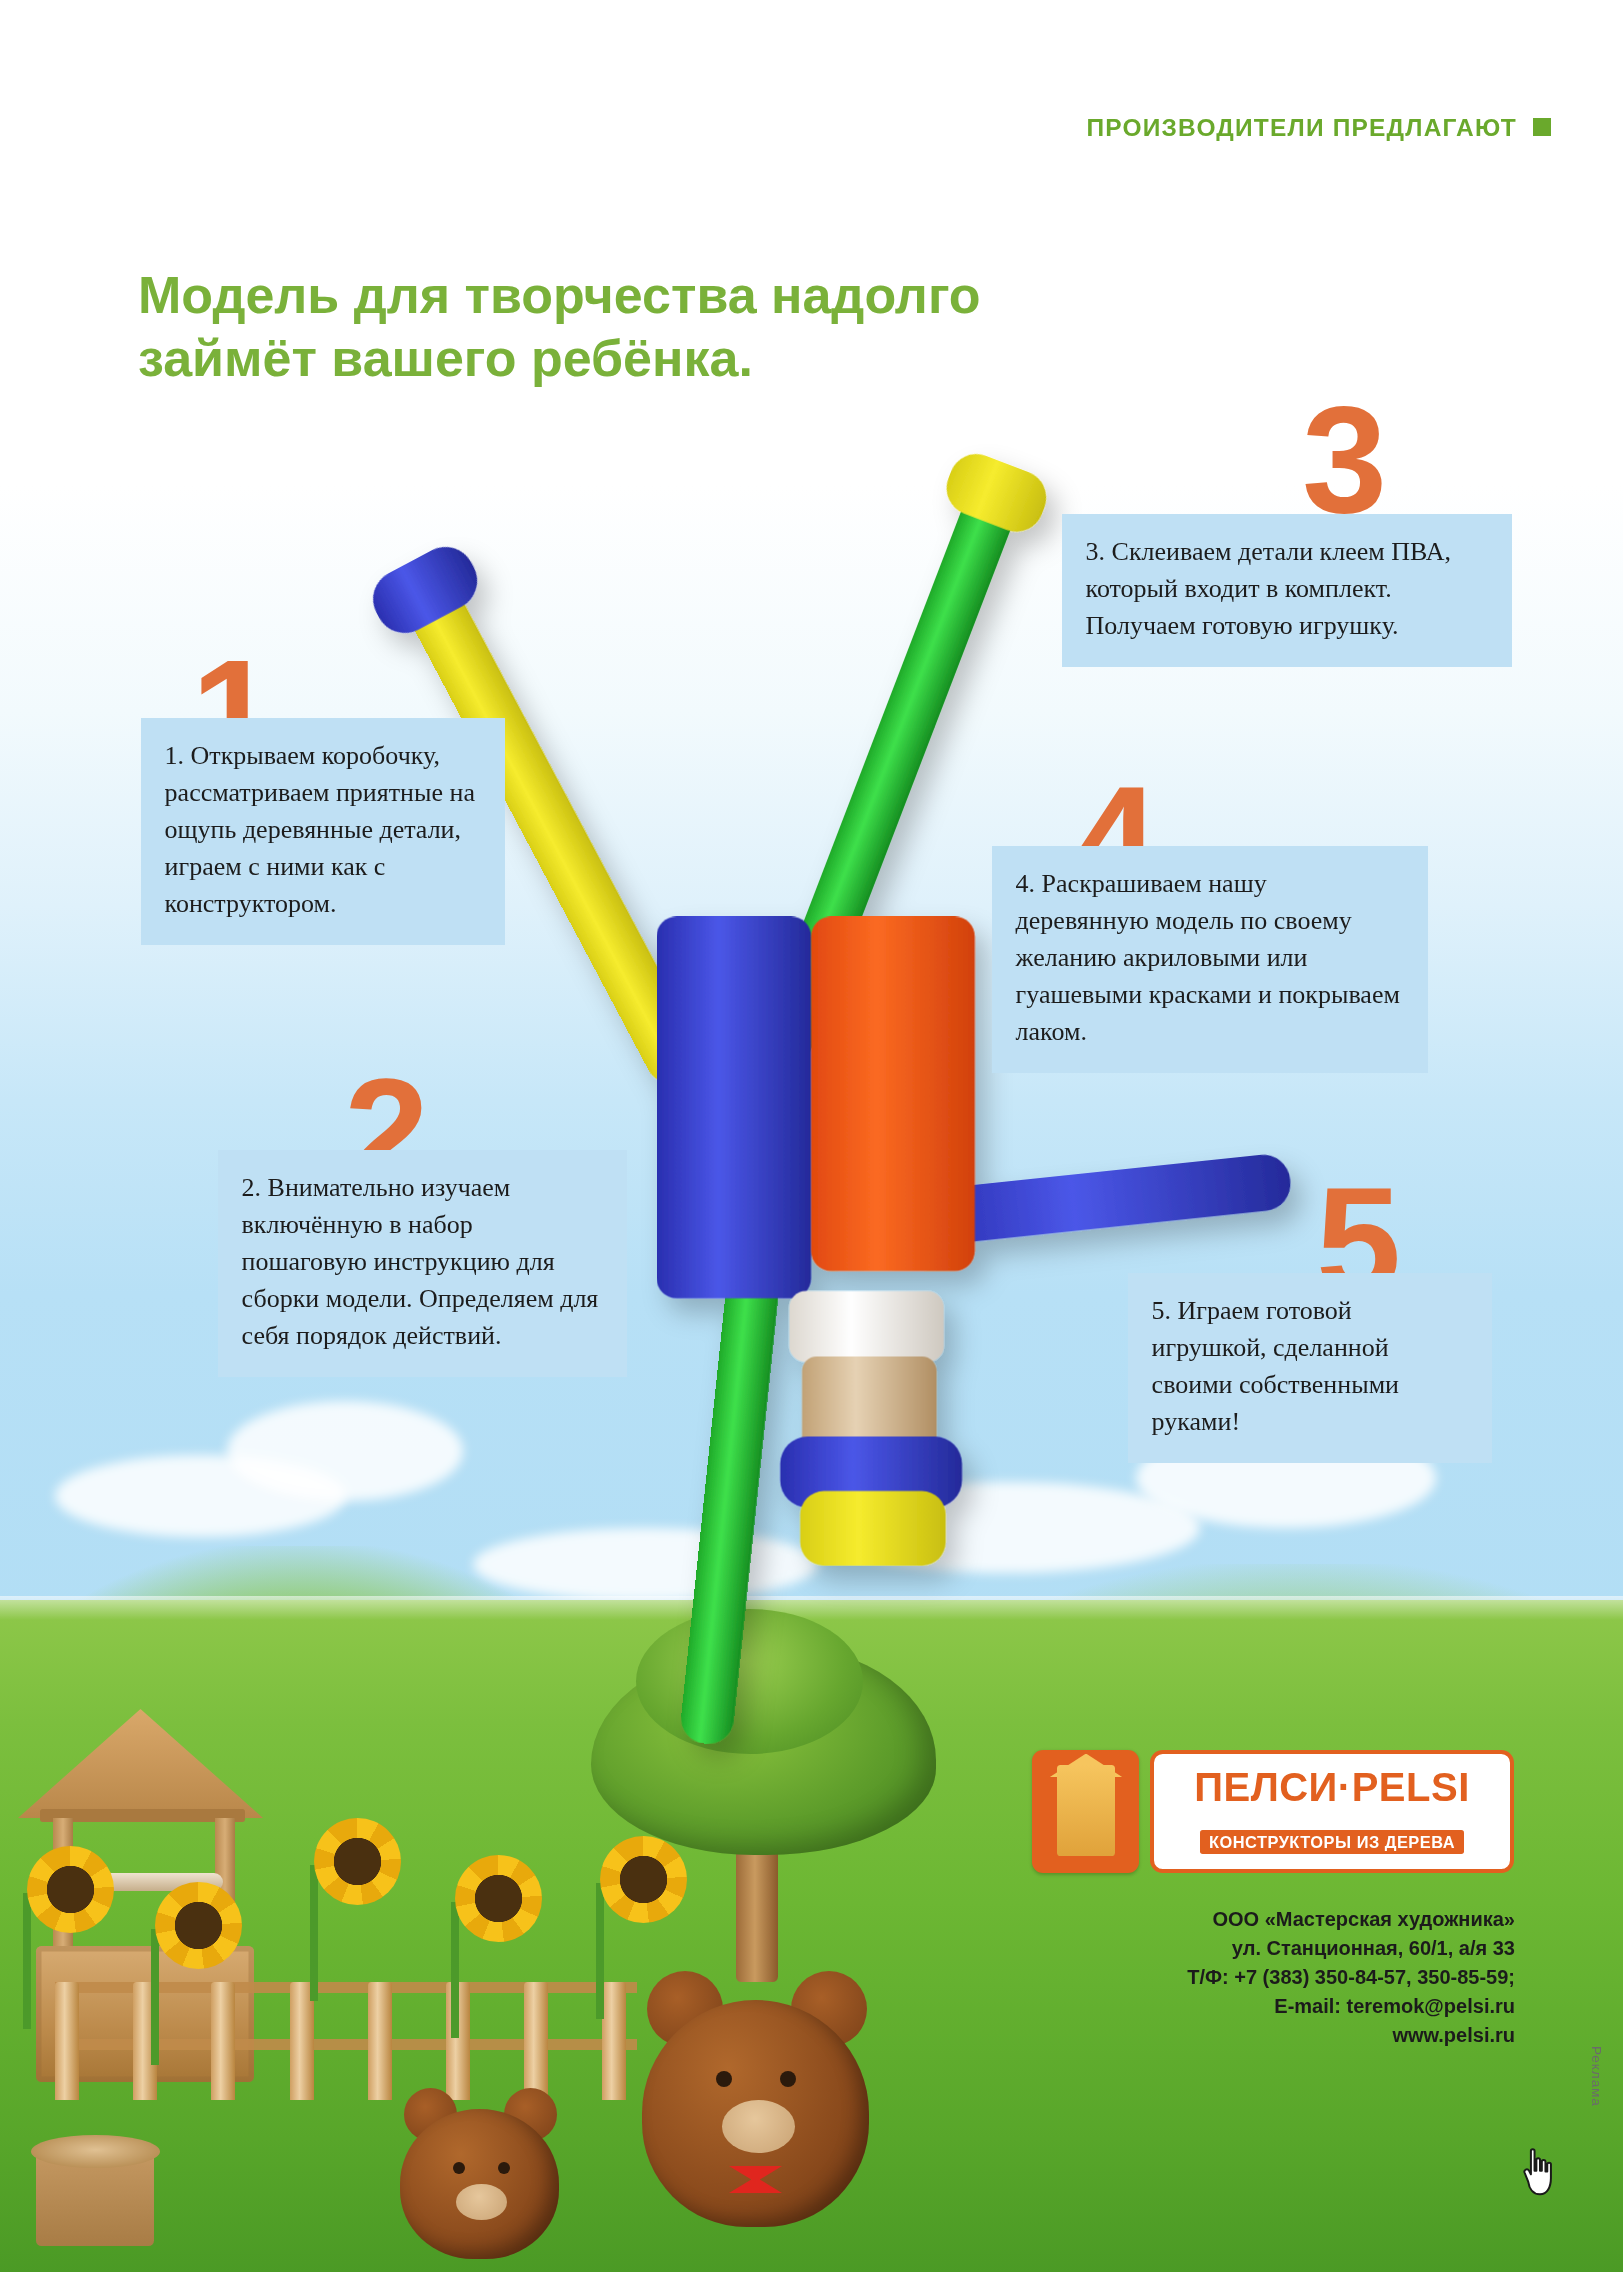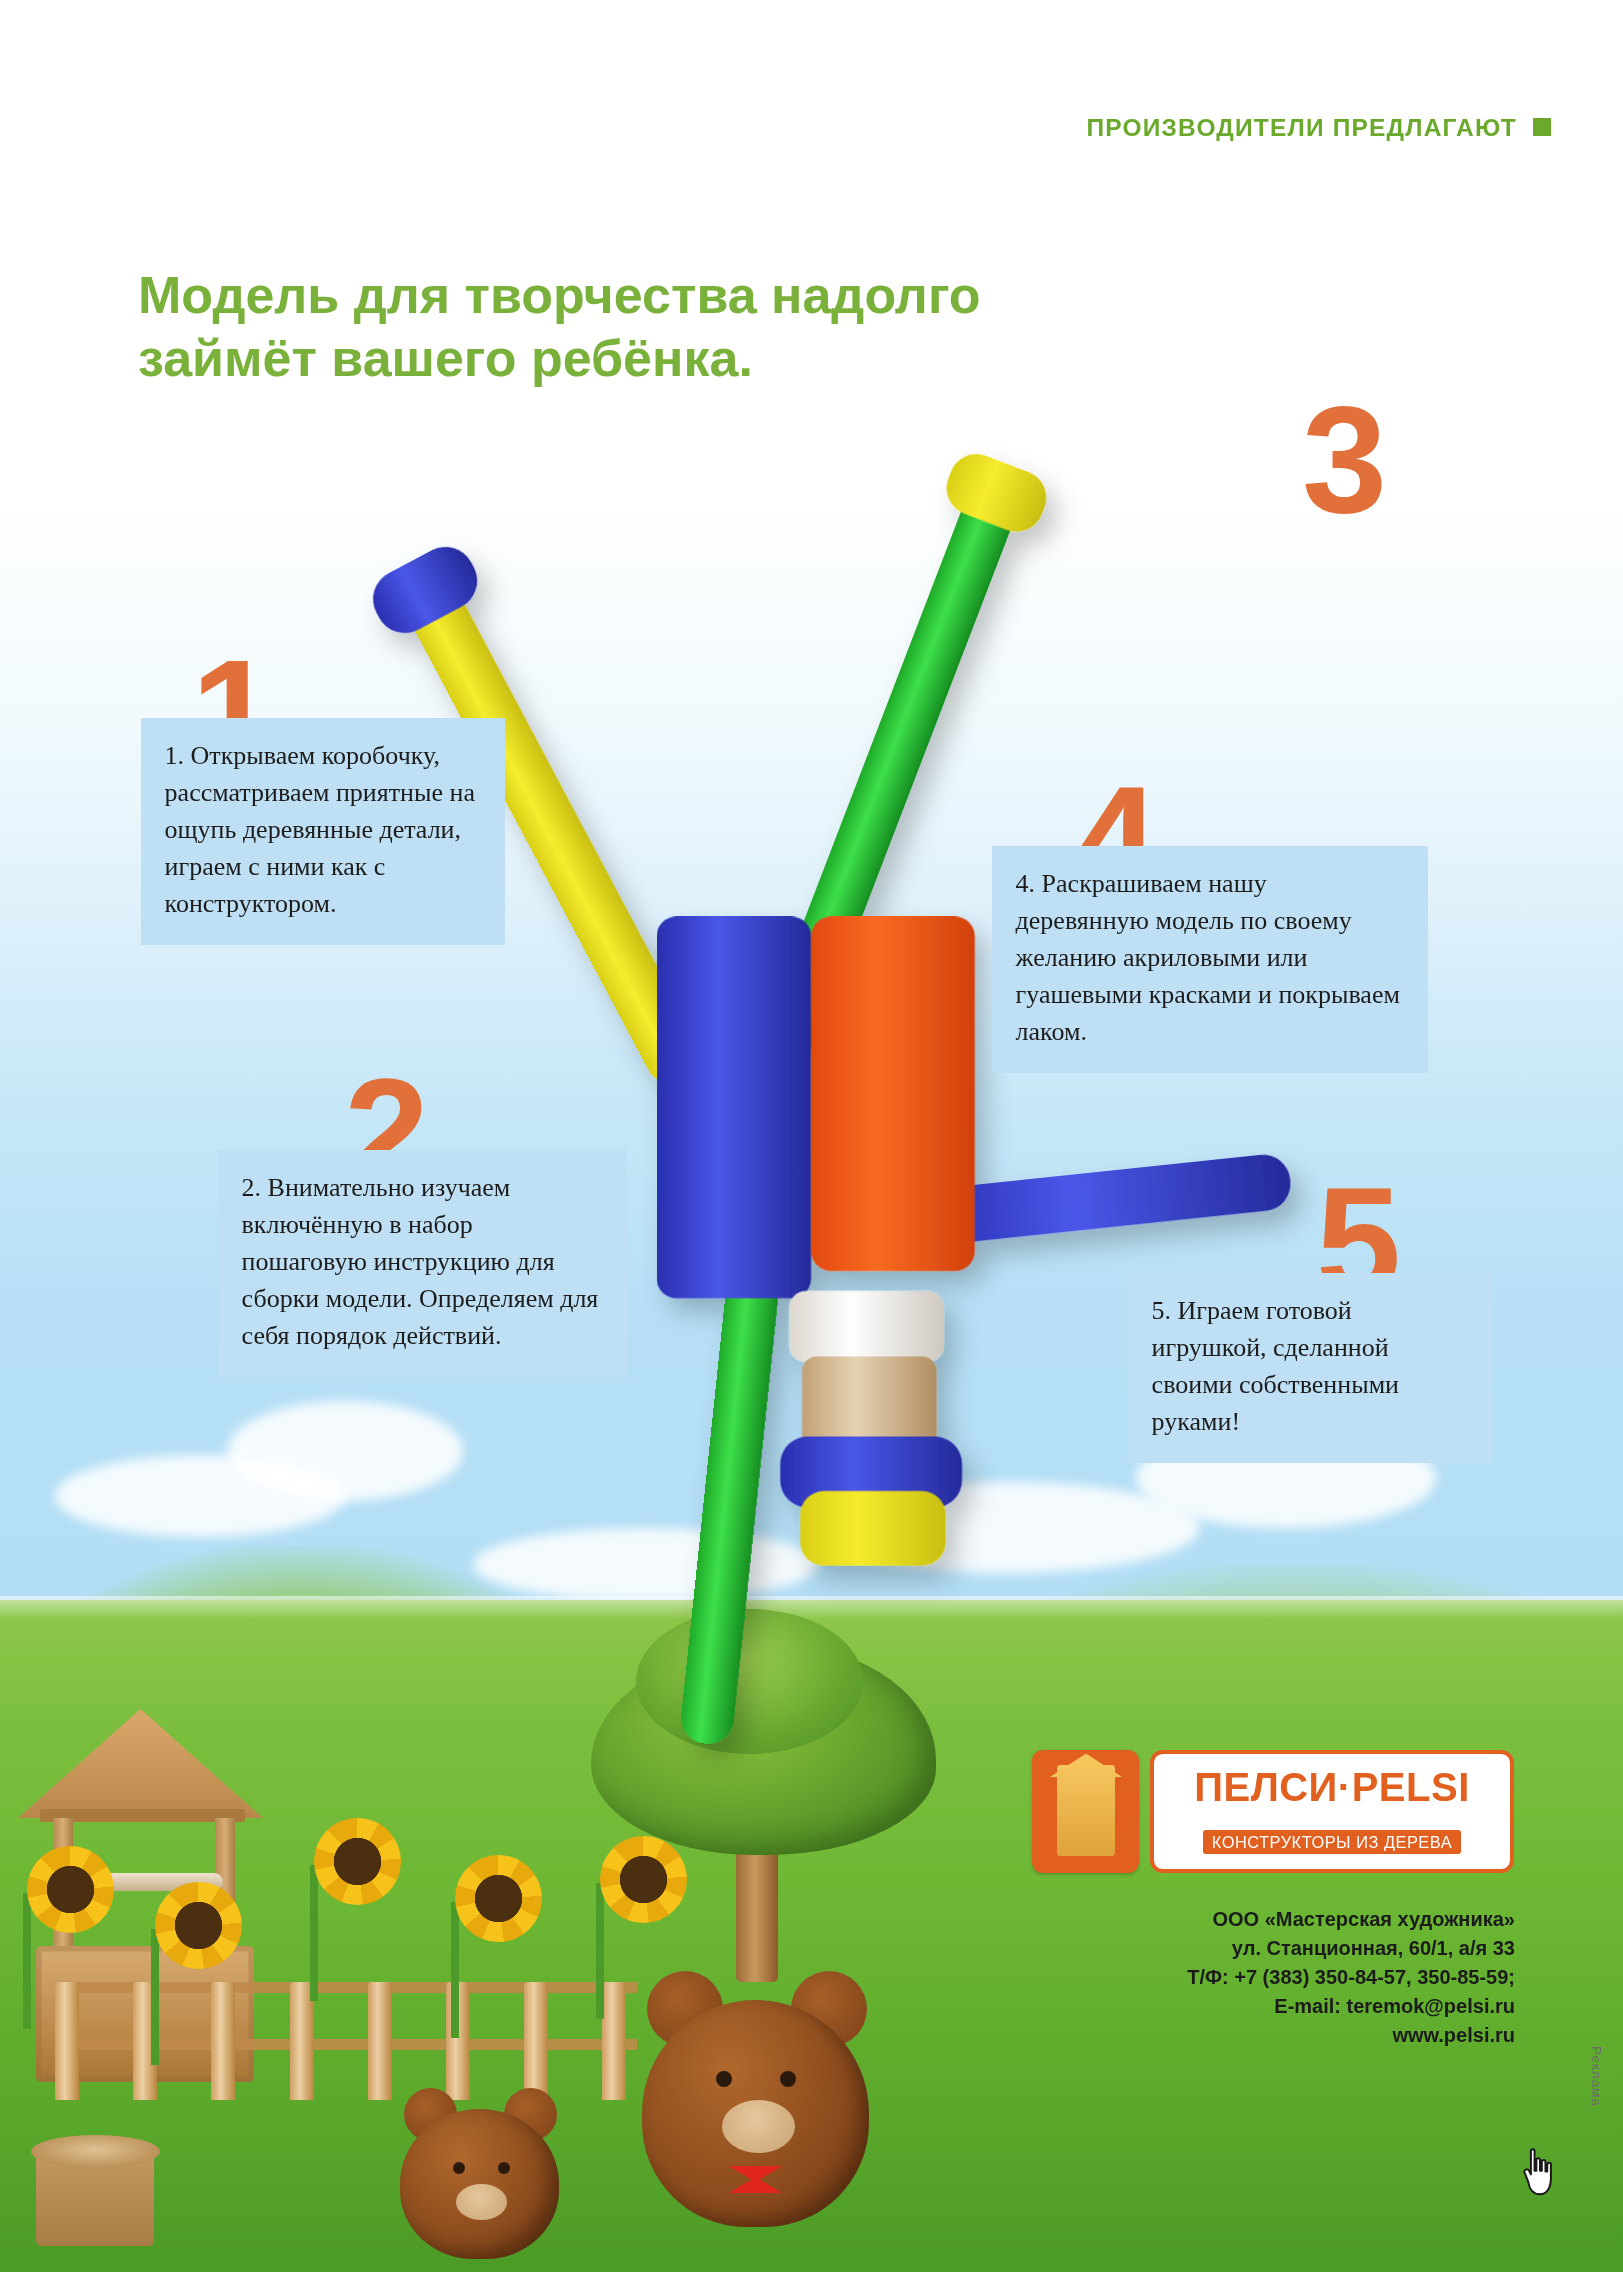--- a/index.html
+++ b/index.html
@@ -384,21 +384,21 @@
     color: #e2601f;
     letter-spacing: 0.5px;
     line-height: 1;
     -webkit-text-stroke: 0;
   }
   .logo-sub {
     margin-top: 7.3px;
     background: #e2601f;
     color: #ffffff;
     font-size: 16.4px;
-    font-weight: normal;
+    font-weight: bold;
     letter-spacing: 0.5px;
     padding: 2.7px 9px;
     border-radius: 2.7px;
     text-align: center;
   }
 
   
   .contacts {
     position: absolute;
     right: 109px;
@@ -601,20 +601,23 @@
   <div class="step-box" id="box1">
     <span class="txt">1. Открываем коробочку, рассматриваем приятные на ощупь деревянные детали, играем с ними как с конструктором.</span>
   </div>
 
   <div class="num" id="num2">2</div>
   <div class="step-box" id="box2">
     <span class="txt">2. Внимательно изучаем включённую в набор пошаговую инструкцию для сборки модели. Определяем для себя порядок действий.</span>
   </div>
 
   <div class="num" id="num3">3</div>
+  <div class="step-box" id="box3">
+    <span class="txt">3. Склеиваем детали клеем ПВА, который входит в комплект. Получаем готовую игрушку.</span>
+  </div>
 
   <div class="num" id="num4">4</div>
   <div class="step-box" id="box4">
     <span class="txt">4. Раскрашиваем нашу деревянную модель по своему желанию акриловыми или гуашевыми красками и покрываем лаком.</span>
   </div>
 
   <div class="num" id="num5">5</div>
   <div class="step-box" id="box5">
     <span class="txt">5. Играем готовой игрушкой, сделанной своими собственными руками!</span>
   </div>

